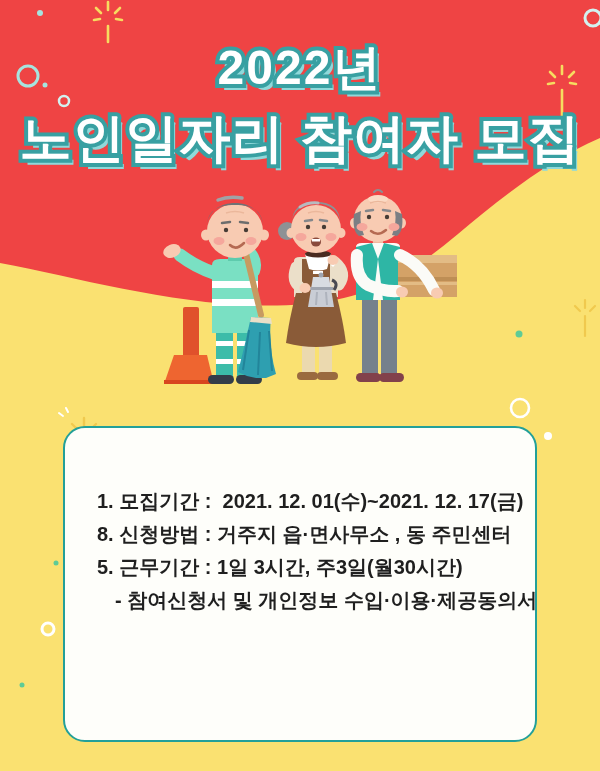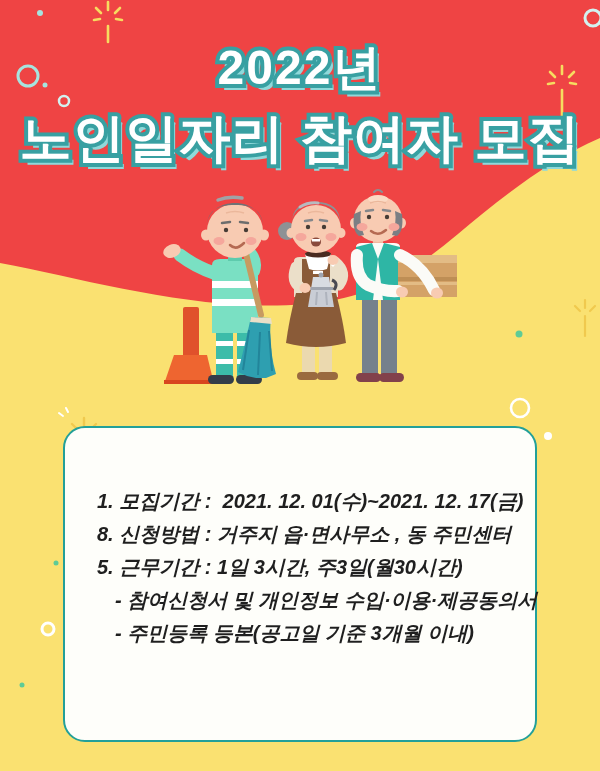--- a/index.html
+++ b/index.html
@@ -21,21 +21,21 @@
     position:absolute;left:0;right:0;color:#fff;
     -webkit-text-stroke:8px #38A0A2;
     text-shadow:5px 6px 0 #8FD9DA;
   }
   .t-fill{position:relative;color:#ffffff;}
 
   
   .card{
     position:absolute;left:63px;top:426px;width:474px;height:316px;
     box-sizing:border-box;background:#FEFEFA;
-    border:2.5px solid #23A099;border-radius:22px;font-style:italic;
+    border:2.5px solid #23A099;border-radius:22px;
   }
   .badge{
     position:absolute;left:50%;top:405px;transform:translateX(-50%);
     background:#12908A;color:#fff;border-radius:22px;
     height:41px;line-height:41px;padding:0 44px;
     font-size:24px;font-weight:bold;letter-spacing:1px;white-space:nowrap;
   }
   .lines{
     list-style:none;margin:0;padding:57px 10px 0 32px;
   }
@@ -250,17 +250,16 @@
       <span class="t-fill">노인일자리 참여자 모집</span>
     </div>
   </header>
 
   <section class="card">
     <ul class="lines">
         <li class="line">1. 모집기간 :  2021. 12. 01(수)~2021. 12. 17(금)</li>
         <li class="line">8. 신청방법 : 거주지 읍·면사무소 , 동 주민센터</li>
         <li class="line">5. 근무기간 : 1일 3시간, 주3일(월30시간)</li>
         <li class="line indent">- 참여신청서 및 개인정보 수입·이용·제공동의서</li>
-        <li class="line indent">- 주민등록 등본(공고일 기준 3개월 이내)</li>
       </ul>
   </section>
 
 </div>
 
 </body></html>

